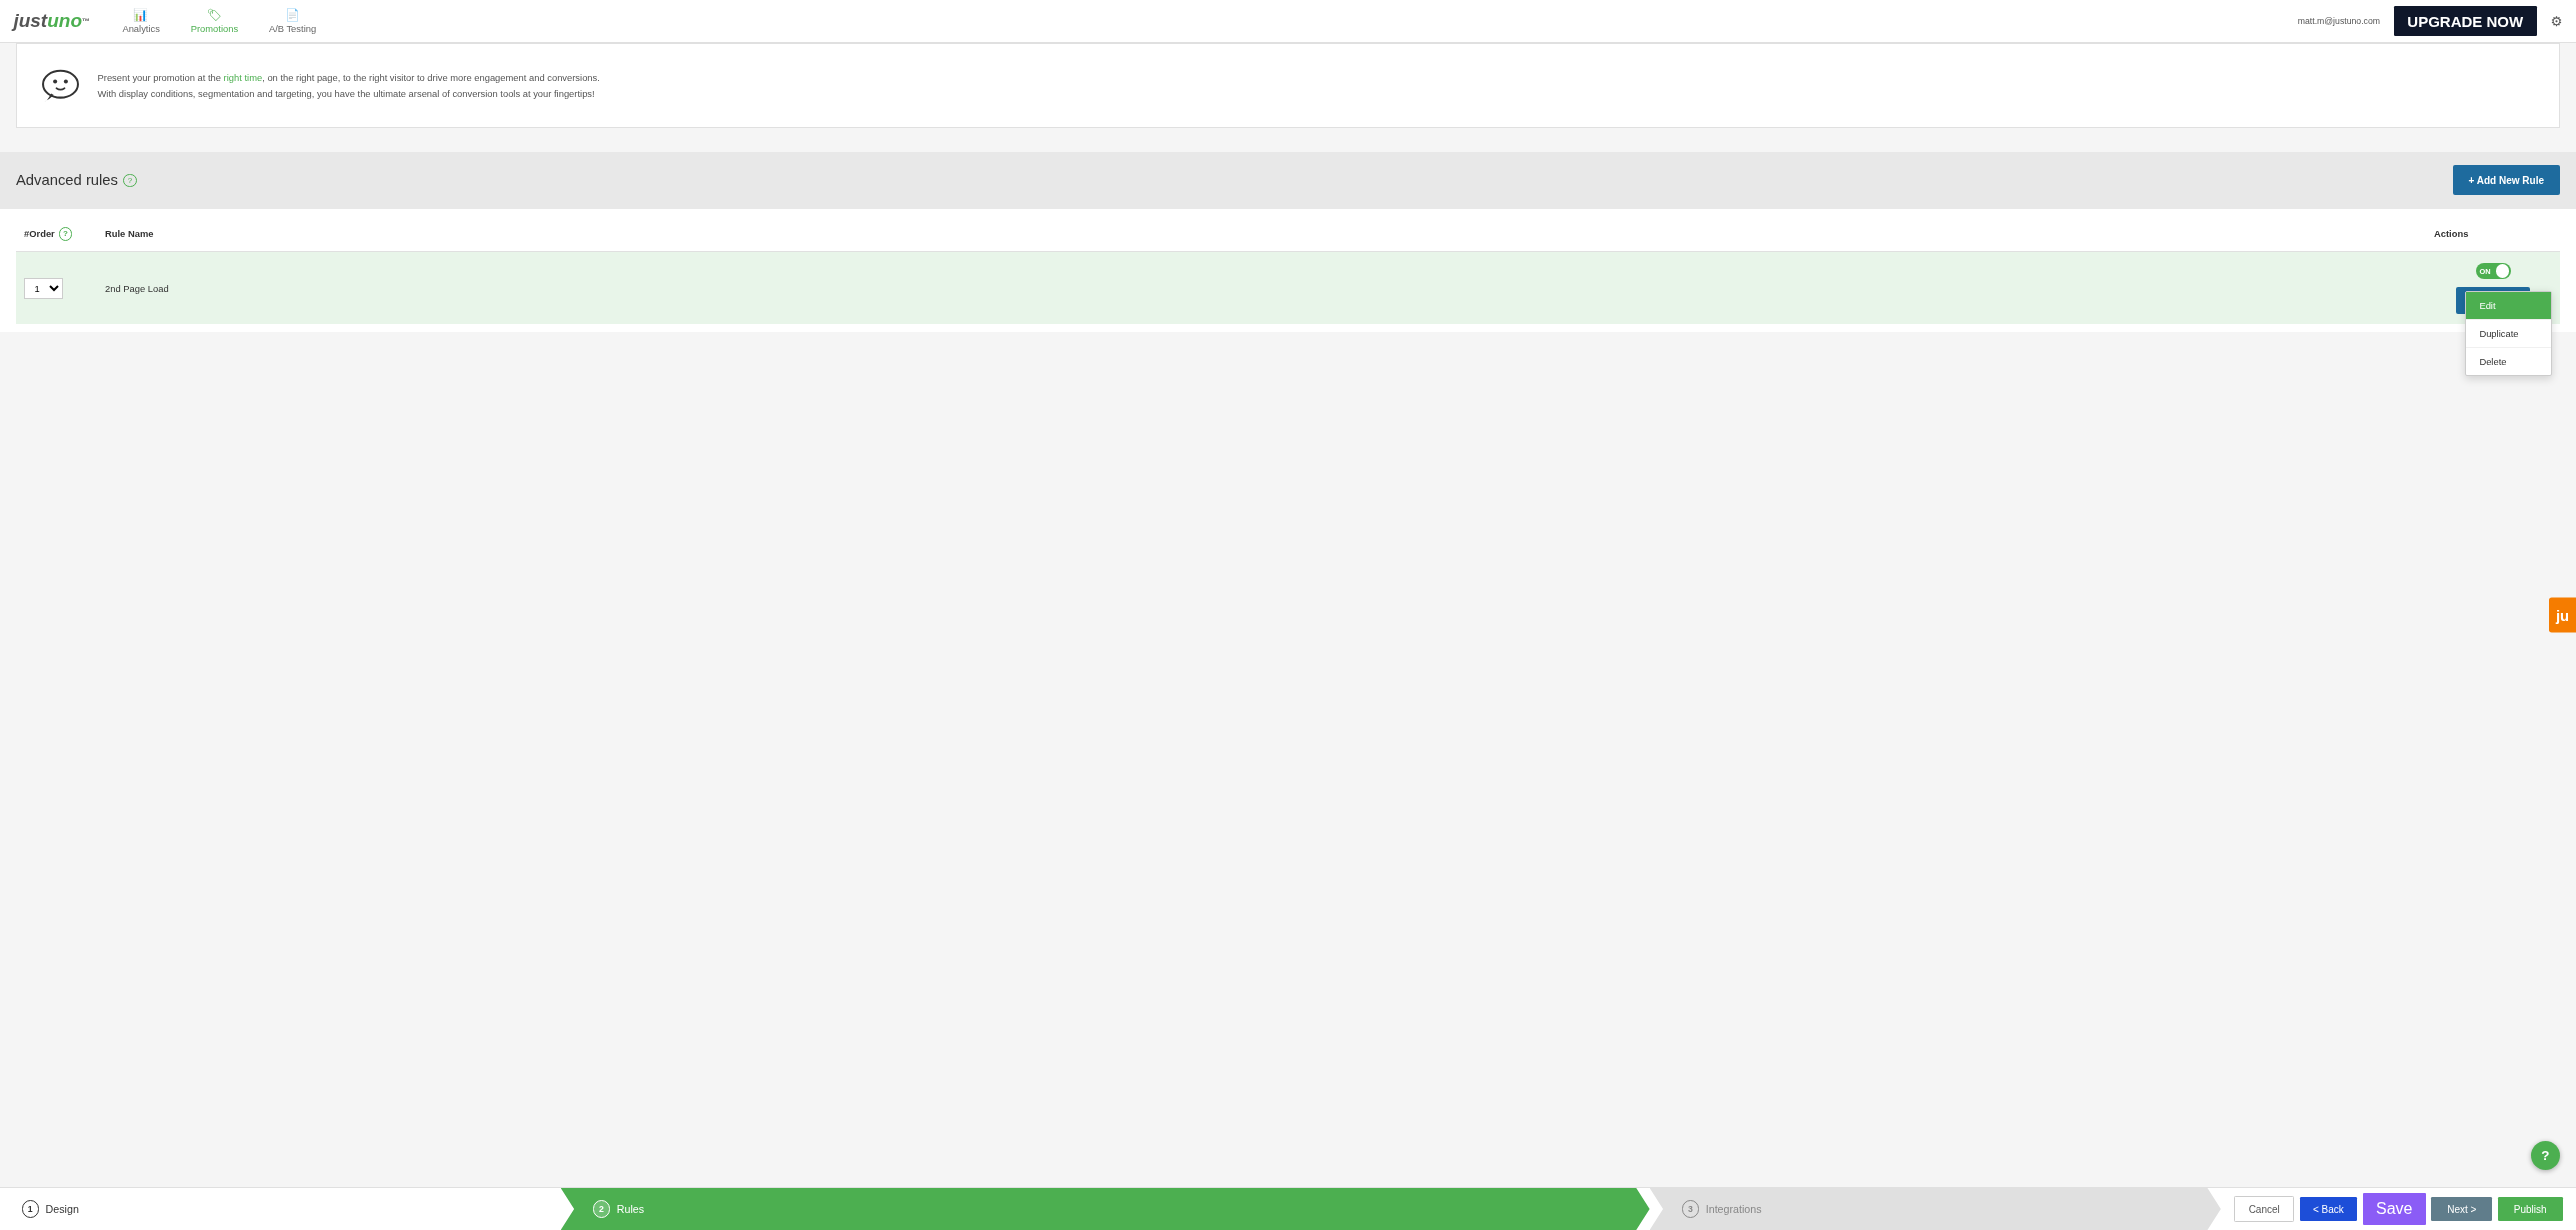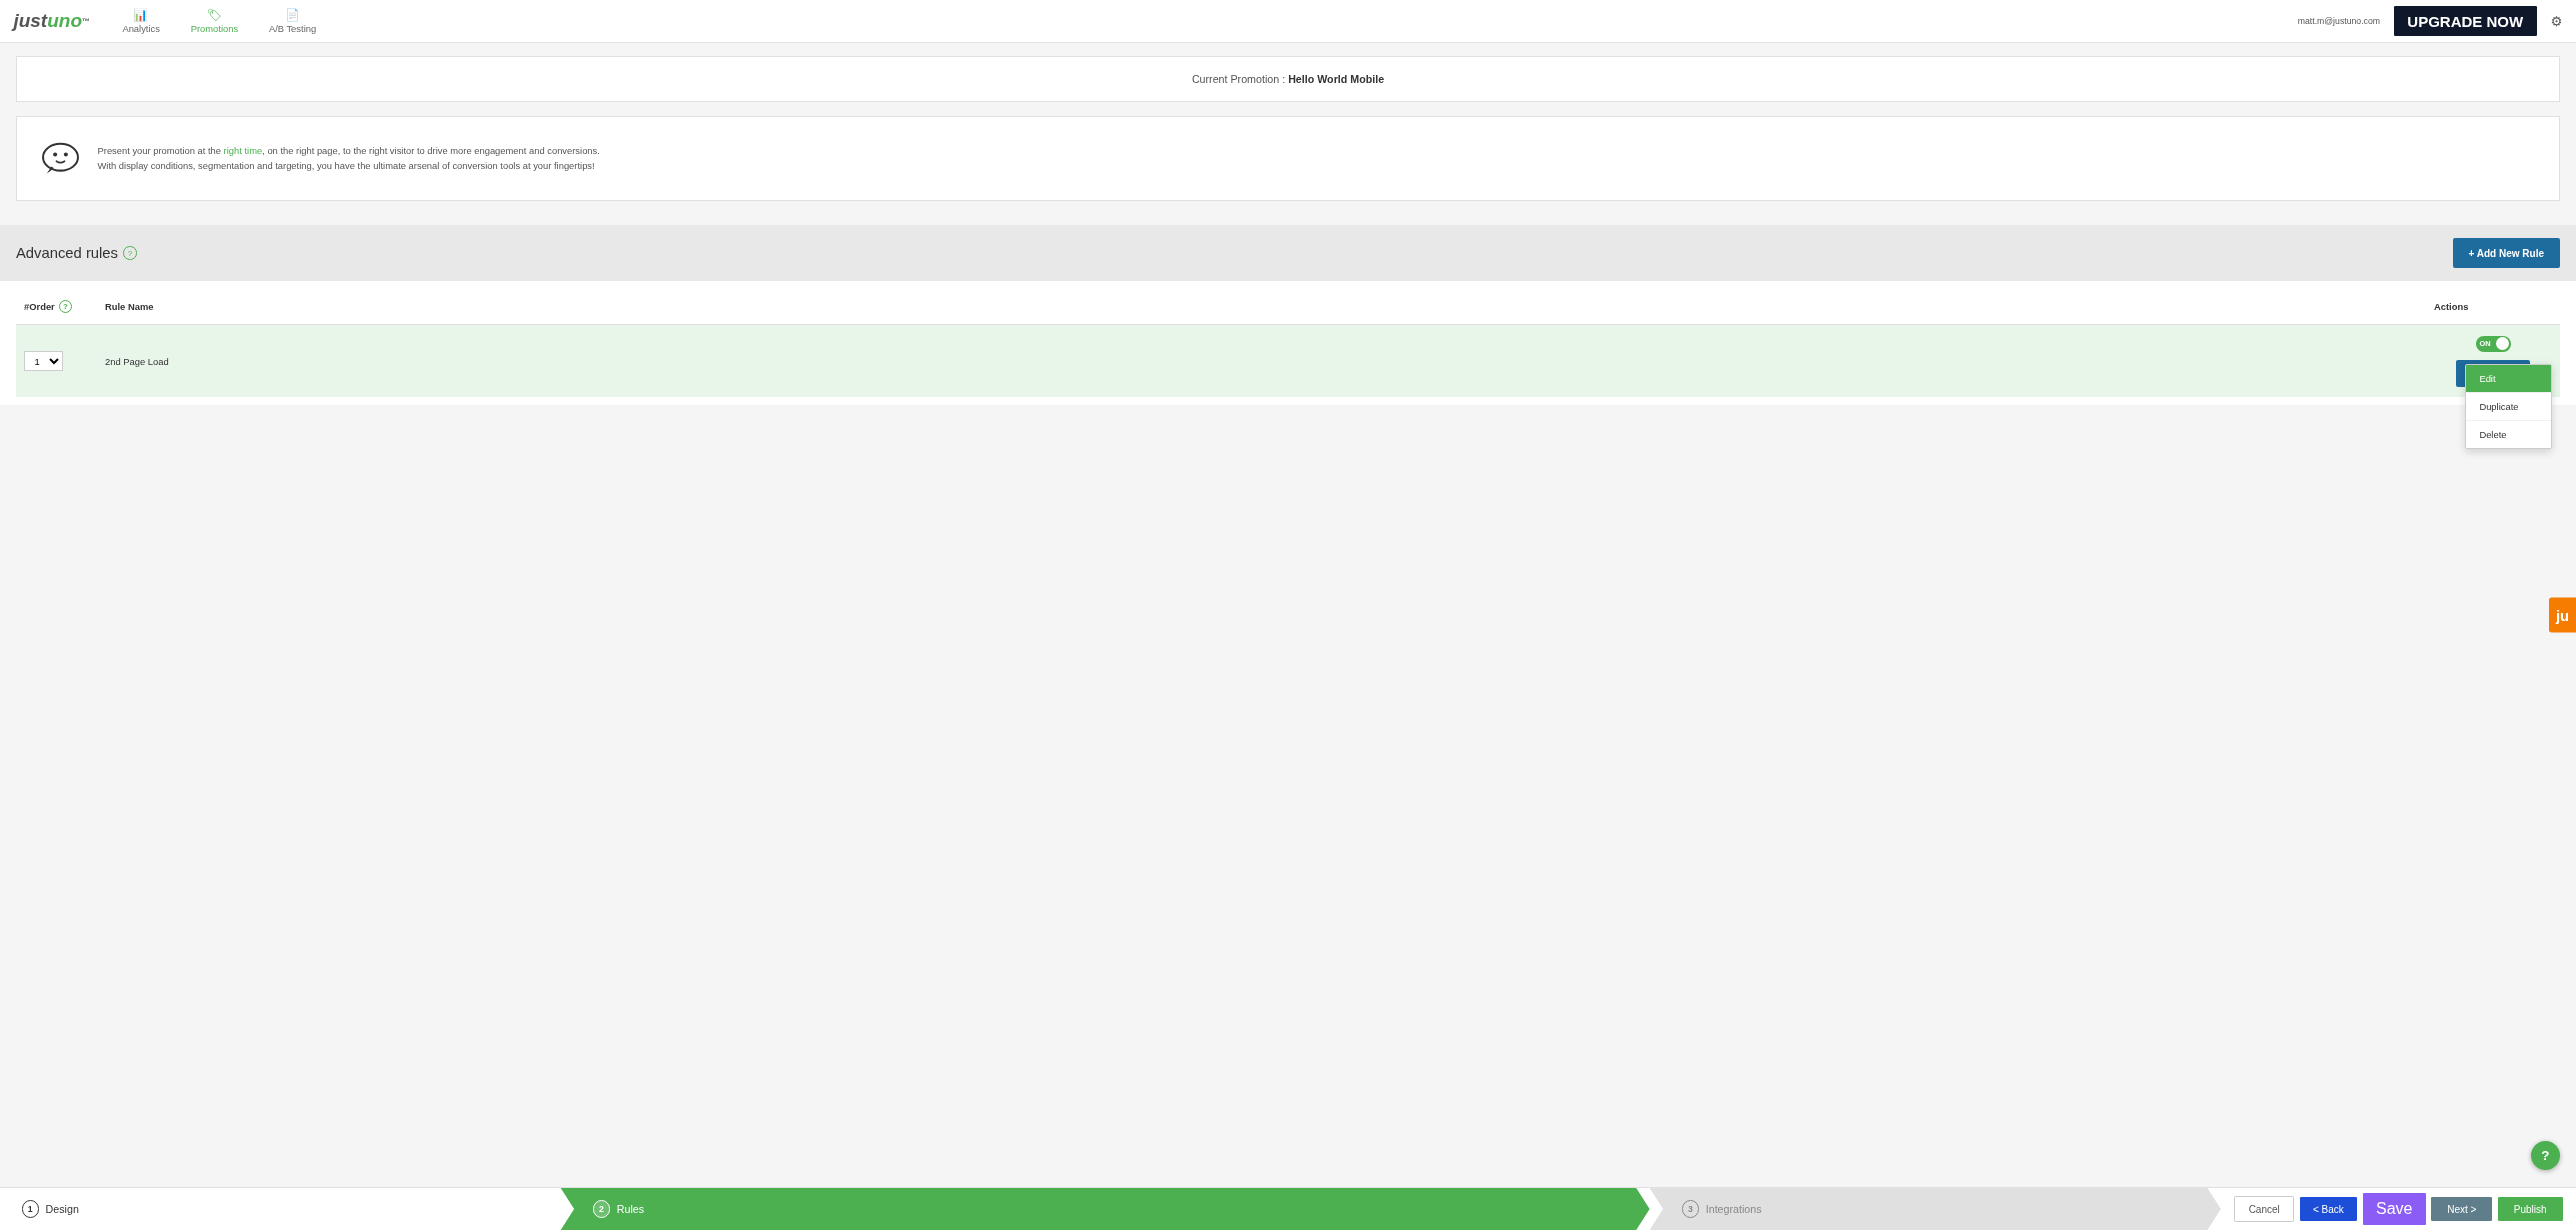--- a/index.html
+++ b/index.html
@@ -428,24 +428,20 @@
     <span class="gear-icon">⚙</span>
   </div>
 </div>
 
 <div class="side-tab">
   <span>ju</span>
 </div>
 
 <div class="main">
 
-  <div class="promotion-banner">
-    <span>Current Promotion :</span>
-    <strong>Hello World Mobile</strong>
-  </div>
 
   <div class="info-section">
     <div class="info-icon">
       <svg width="43" height="43" viewBox="0 0 64 64" fill="none">
         <ellipse cx="32" cy="36" rx="26" ry="20" stroke="#333" stroke-width="3" fill="none"></ellipse>
         <path d="M18 50 Q12 62 8 62 Q16 58 22 52" fill="#333"></path>
         <circle cx="24" cy="32" r="3" fill="#333"></circle>
         <circle cx="40" cy="32" r="3" fill="#333"></circle>
         <path d="M26 42 Q32 46 38 42" stroke="#333" stroke-width="2.5" fill="none" stroke-linecap="round"></path>
       </svg>

